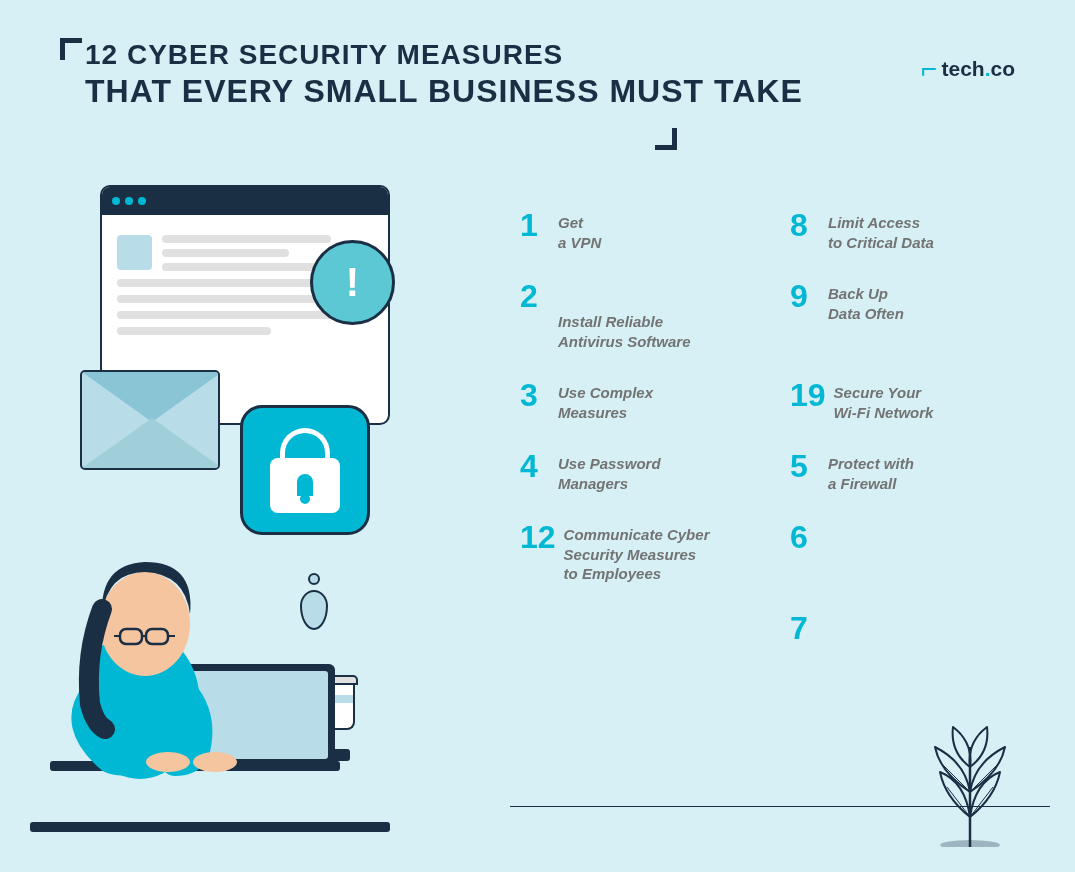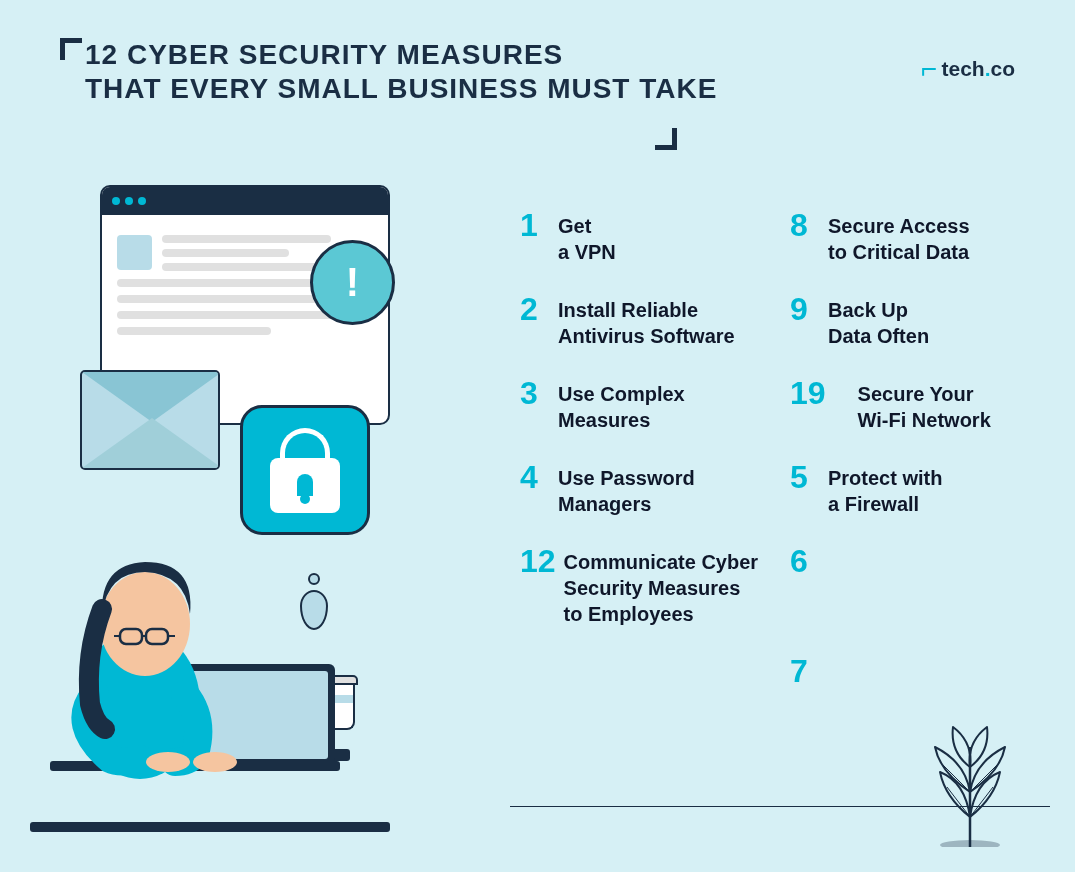--- a/index.html
+++ b/index.html
@@ -40,21 +40,21 @@
     }
     .title-line1 {
       font-size: 28px;
       font-weight: 900;
       color: #1a2e44;
       text-transform: uppercase;
       letter-spacing: 1px;
       line-height: 1.2;
     }
     .title-line2 {
-      font-size: 28px;
+      font-size: 32px;
       font-weight: 900;
       color: #1a2e44;
       text-transform: uppercase;
       letter-spacing: 1px;
       line-height: 1.2;
     }
 
     
     .logo {
       position: absolute;
@@ -350,25 +350,26 @@
 
     .item-number {
       font-size: 32px;
       font-weight: 900;
       color: #00b8d4;
       line-height: 1;
       min-width: 30px;
     }
 
     .item-text {
-      font-size: 20px;
+      font-size: 15px;
       font-weight: 600;
-      color: #0f172a;
+      color: #737373;
       line-height: 1.3;
       padding-top: 4px;
+      font-style: italic;
     }
 
     
     .divider {
       position: absolute;
       bottom: 65px;
       left: 510px;
       width: 540px;
       height: 1.5px;
       background: #1a2e44;
@@ -496,41 +497,41 @@
 <div class="desk"></div>
 
 <div class="items-grid" id="items-grid">
 <div class="item-entry">
       <span class="item-number">1</span>
       <span class="item-text" style="white-space: pre-line;">Get
 a VPN</span>
     </div>
     <div class="item-entry">
       <span class="item-number">8</span>
-      <span class="item-text" style="white-space: pre-line;">Secure Access
+      <span class="item-text" style="white-space: pre-line;">Limit Access
 to Critical Data</span>
     </div>
     <div class="item-entry">
       <span class="item-number">2</span>
-      <span class="item-text" style="white-space: pre-line;">Install Reliable
+      <span class="item-text" style="white-space: pre-line; margin-top: 28px;">Install Reliable
 Antivirus Software</span>
     </div>
     <div class="item-entry">
       <span class="item-number">9</span>
       <span class="item-text" style="white-space: pre-line;">Back Up
 Data Often</span>
     </div>
     <div class="item-entry">
       <span class="item-number">3</span>
       <span class="item-text" style="white-space: pre-line;">Use Complex
 Measures</span>
     </div>
     <div class="item-entry">
       <span class="item-number">19</span>
-      <span class="item-text" style="white-space: pre-line; margin-left: 24px;">Secure Your
+      <span class="item-text" style="white-space: pre-line;">Secure Your
 Wi-Fi Network</span>
     </div>
     <div class="item-entry">
       <span class="item-number">4</span>
       <span class="item-text" style="white-space: pre-line;">Use Password
 Managers</span>
     </div>
     <div class="item-entry">
       <span class="item-number">5</span>
       <span class="item-text" style="white-space: pre-line;">Protect with

